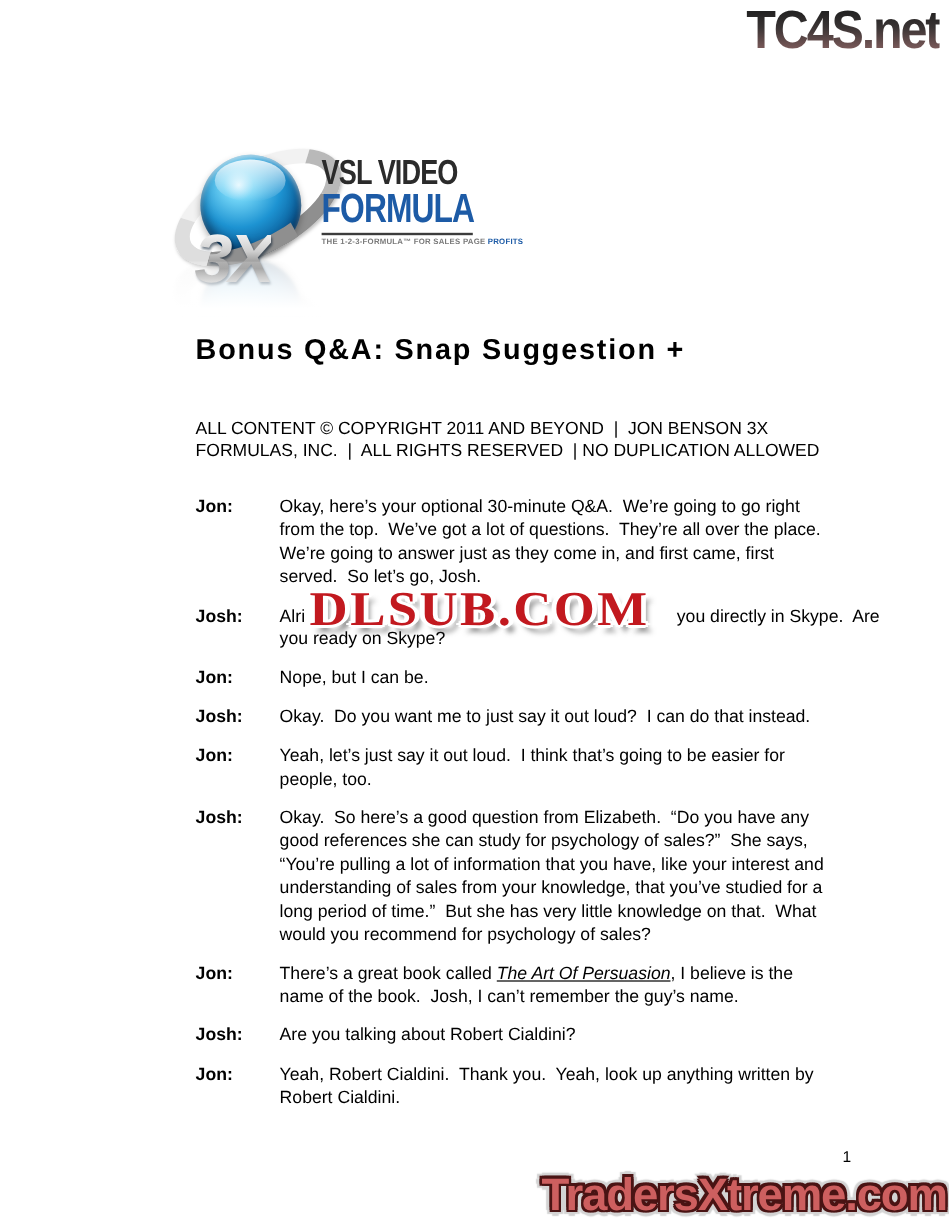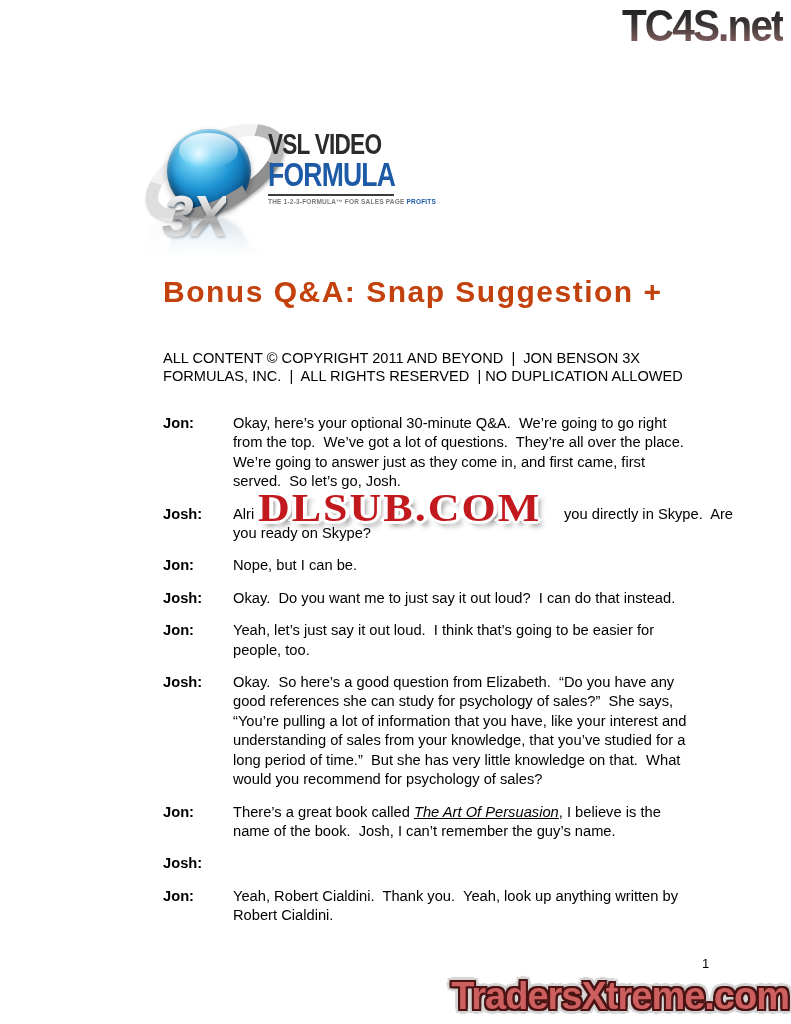--- a/index.html
+++ b/index.html
@@ -75,22 +75,22 @@
     font-size: 34px; font-weight: bold; color: #1d5ba6; line-height: 32px;
     transform: scaleX(.78); transform-origin: left top; letter-spacing: -1px; white-space: nowrap;
   }
   .logo-rule { width: 126px; height: 2px; background: #3c3c3c; margin: 4px 0 2px; }
   .logo-tagline { font-size: 6.5px; font-weight: bold; color: #7a7a7a; letter-spacing: .2px; white-space: nowrap; }
   .logo-tagline .hl { color: #1d5ba6; }
 
   
   .title-block { position: absolute; left: 163px; top: 274px; }
   .title-line {
-    font-size: 30px; font-weight: bold; letter-spacing: 1.5px;
-    line-height: 36px; color: #c2410c; white-space: nowrap;
+    font-size: 24px; font-weight: bold; letter-spacing: 1.5px;
+    line-height: 36px; color: #000000; white-space: nowrap;
   }
   .copyright { position: absolute; left: 163px; top: 350px; }
   .copyright div { font-size: 14.6px; line-height: 17.5px; color: #000; white-space: pre; }
 
   
   .transcript { position: absolute; left: 163px; top: 414px; width: 570px; }
   .entry { display: flex; margin-bottom: 13px; font-size: 14.7px; line-height: 19.4px; }
   .speaker { width: 70px; flex-shrink: 0; font-weight: bold; }
   .text { white-space: pre-wrap; width: 500px; }
   .book { font-style: italic; text-decoration: underline; }
@@ -188,20 +188,21 @@
 long period of time.”  But she has very little knowledge on that.  What
 would you recommend for psychology of sales?</div>
     </div>
     <div class="entry">
       <div class="speaker">Jon:</div>
       <div class="text"><span>There’s a great book called </span><span class="book">The Art Of Persuasion</span><span>, I believe is the
 name of the book.  Josh, I can’t remember the guy’s name.</span></div>
     </div>
     <div class="entry">
       <div class="speaker">Josh:</div>
+      <div class="text">Are you talking about Robert Cialdini?</div>
     </div>
     <div class="entry">
       <div class="speaker">Jon:</div>
       <div class="text">Yeah, Robert Cialdini.  Thank you.  Yeah, look up anything written by
 Robert Cialdini.</div>
     </div>
   </div>
 
 <div class="dlsub">DLSUB.COM</div>
 

